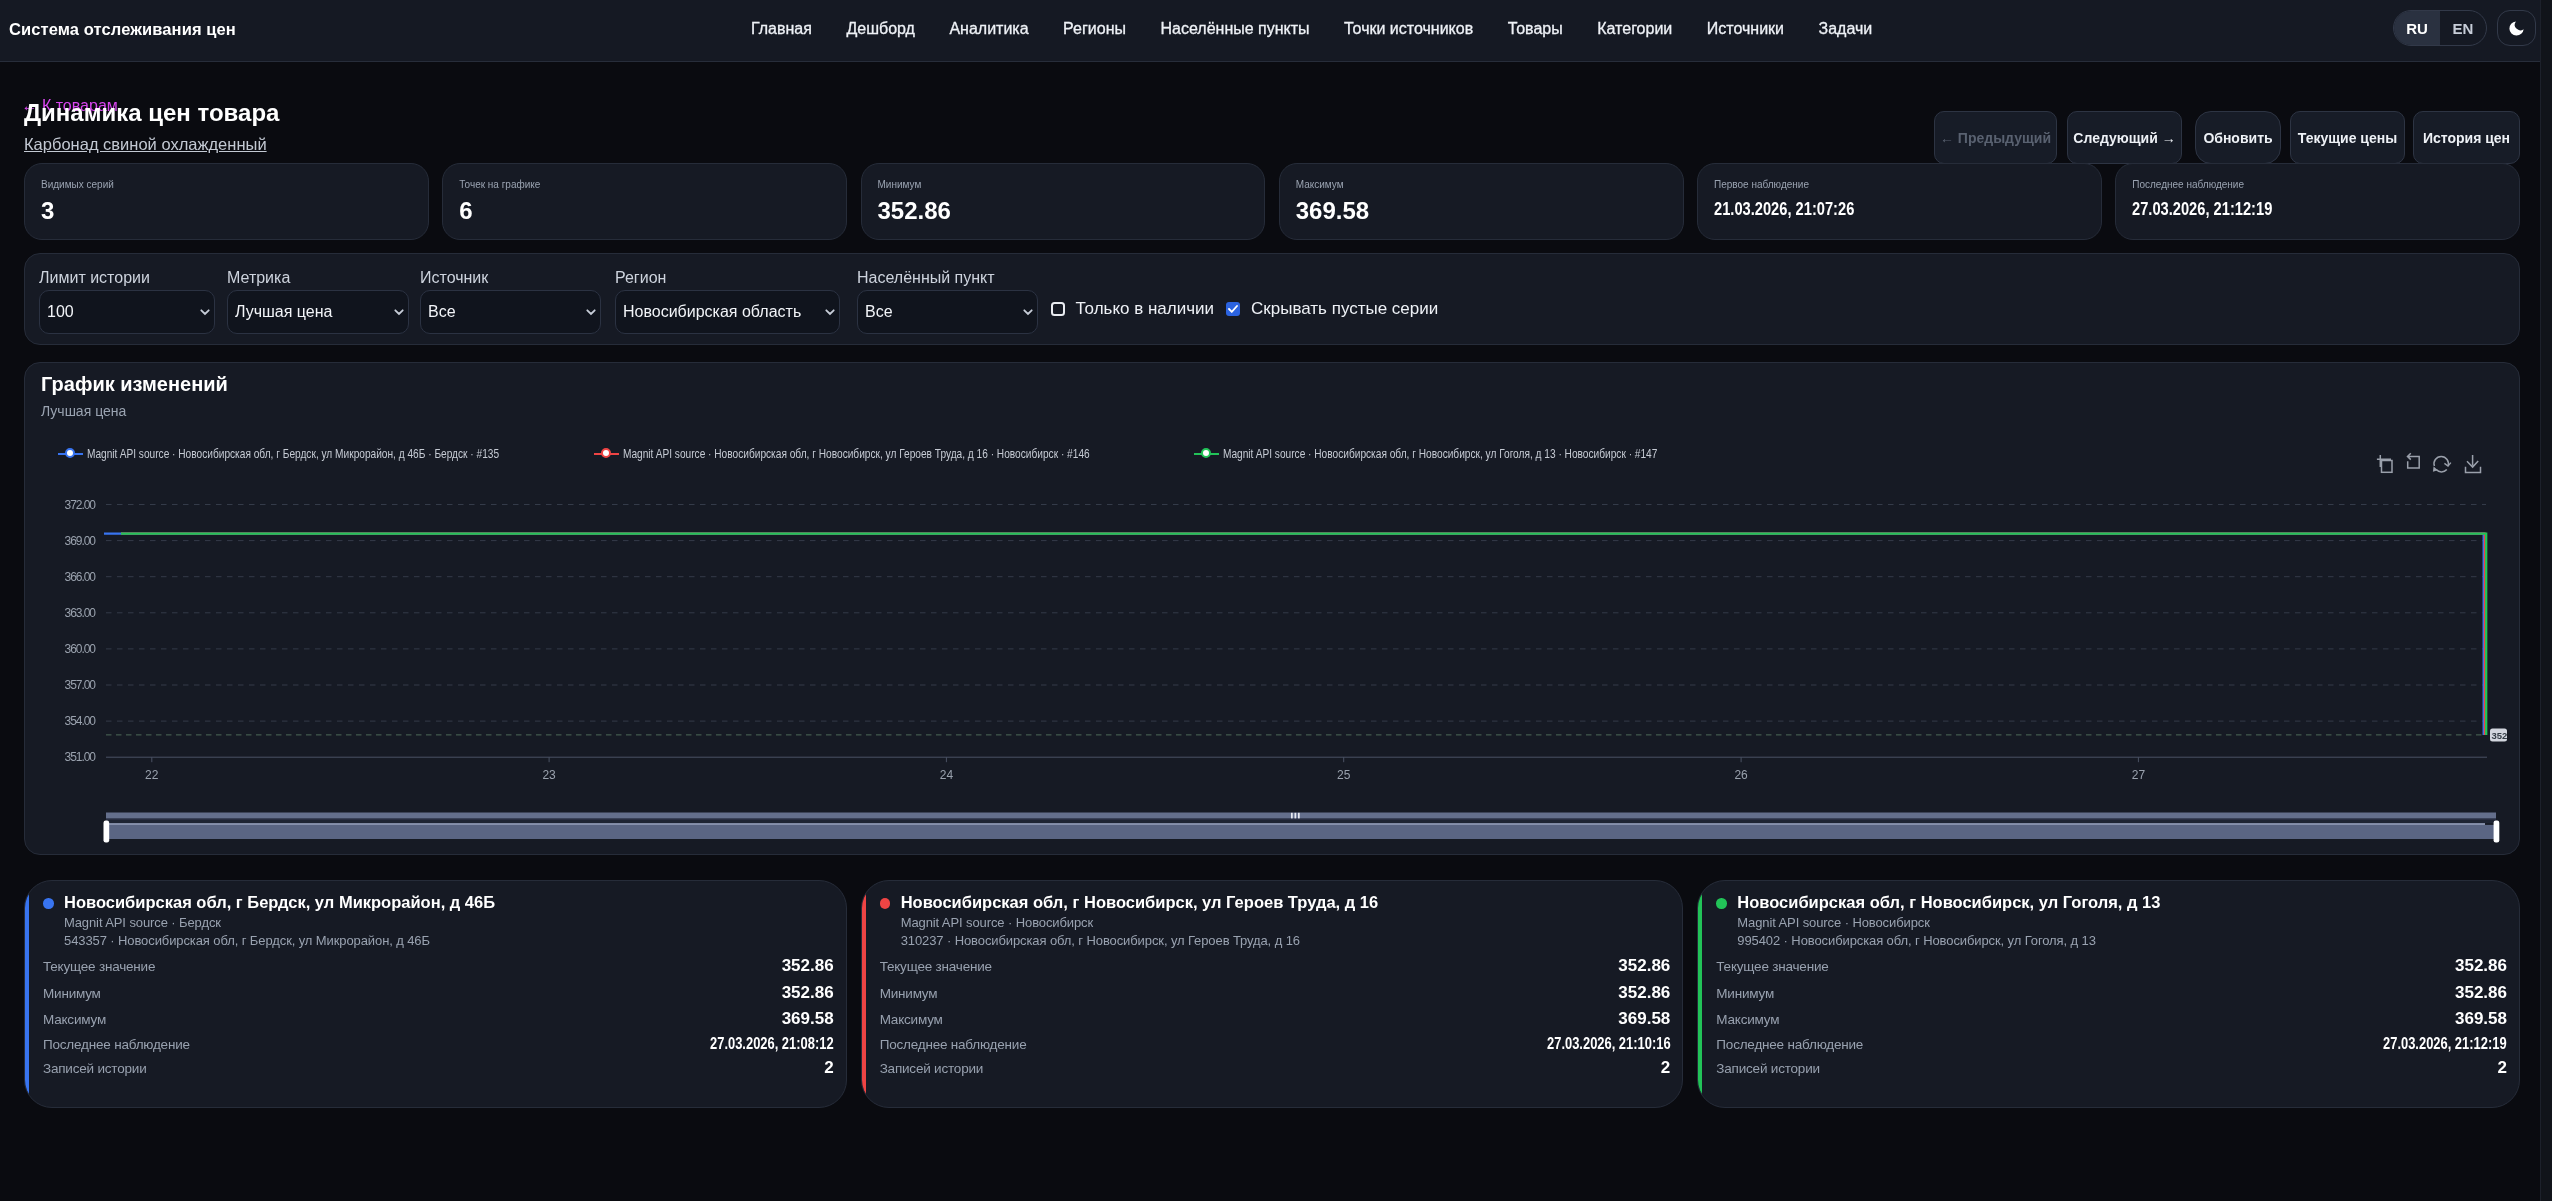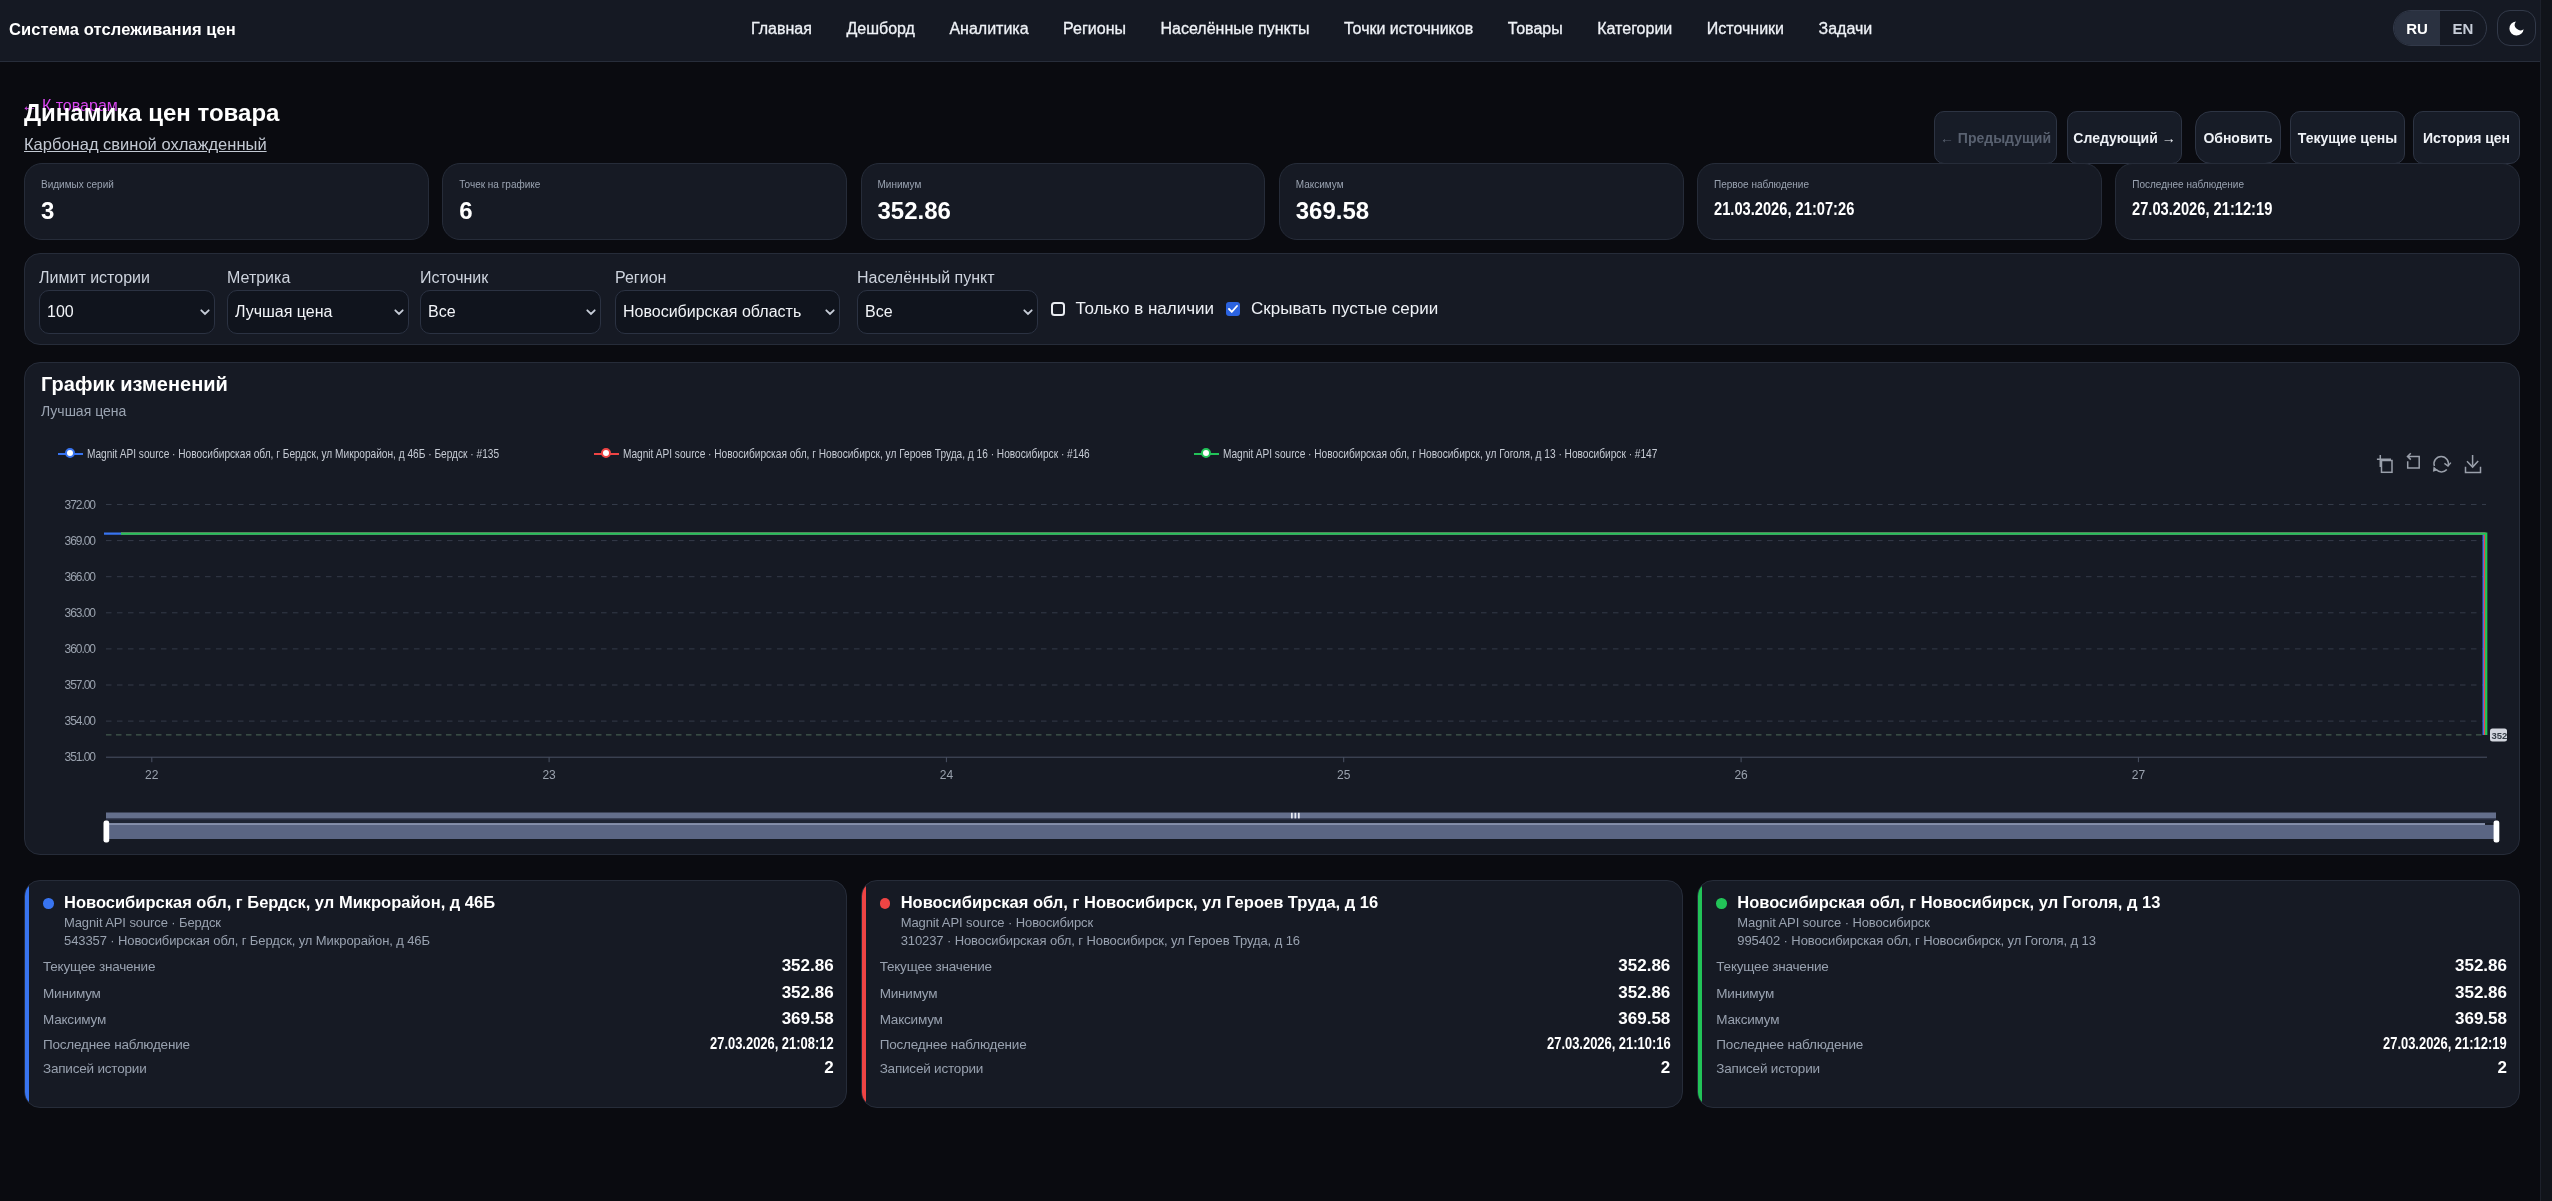--- a/index.html
+++ b/index.html
@@ -46,21 +46,21 @@
   .ctitle { position:absolute; left:16px; top:10px; font-size:20px; font-weight:bold; color:#fff; }
   .csub { position:absolute; left:16px; top:40px; font-size:14px; color:#9aa3b1; }
   .legend { position:absolute; top:83px; display:flex; align-items:center; font-size:13px; color:#c6cbd4; white-space:nowrap; }
   .legend .tx { display:inline-block; transform:scaleX(0.78); transform-origin:0 50%; }
   .legend .ic { position:relative; width:25px; height:12px; margin-right:4px; }
   .legend .ic .ln { position:absolute; left:0; top:5px; width:25px; height:2.5px; }
   .legend .ic .ci { position:absolute; left:6.5px; top:0; width:6.6px; height:6.6px; border-radius:50%; border:2.8px solid; background:#fff; box-sizing:content-box; }
 
   
   .botrow { position:absolute; left:24px; top:880px; width:2496px; display:grid; grid-template-columns:repeat(3,1fr); gap:14px; }
-  .bcard { height:228px; background:#161a24; border:1px solid #262c39; border-radius:16px; position:relative; padding:0; overflow:hidden; }
+  .bcard { height:228px; background:#161a24; border:1px solid #262c39; border-radius:28px; position:relative; padding:0; overflow:hidden; }
   .bcard .stripe { position:absolute; left:0; top:0; bottom:0; width:4px; }
   .bcard .dot { position:absolute; left:18px; top:17px; width:10.5px; height:10.5px; border-radius:50%; }
   .bcard .t { position:absolute; left:39px; top:12px; font-size:16.5px; font-weight:bold; color:#fff; white-space:nowrap; }
   .bcard .s1 { position:absolute; left:39px; top:34px; font-size:13px; color:#99a2b0; letter-spacing:-0.1px; }
   .bcard .s2 { position:absolute; left:39px; top:52px; font-size:13px; color:#99a2b0; letter-spacing:-0.1px; }
   .brow { position:absolute; left:18px; right:12px; display:flex; justify-content:space-between; align-items:baseline; }
   .brow .k { font-size:13.5px; color:#98a1af; letter-spacing:-0.2px; }
   .brow .v { font-size:17px; font-weight:bold; color:#fff; }
   .brow .vd { font-size:17px; font-weight:bold; color:#fff; transform:scaleX(0.76); transform-origin:100% 50%; white-space:nowrap; }
 

